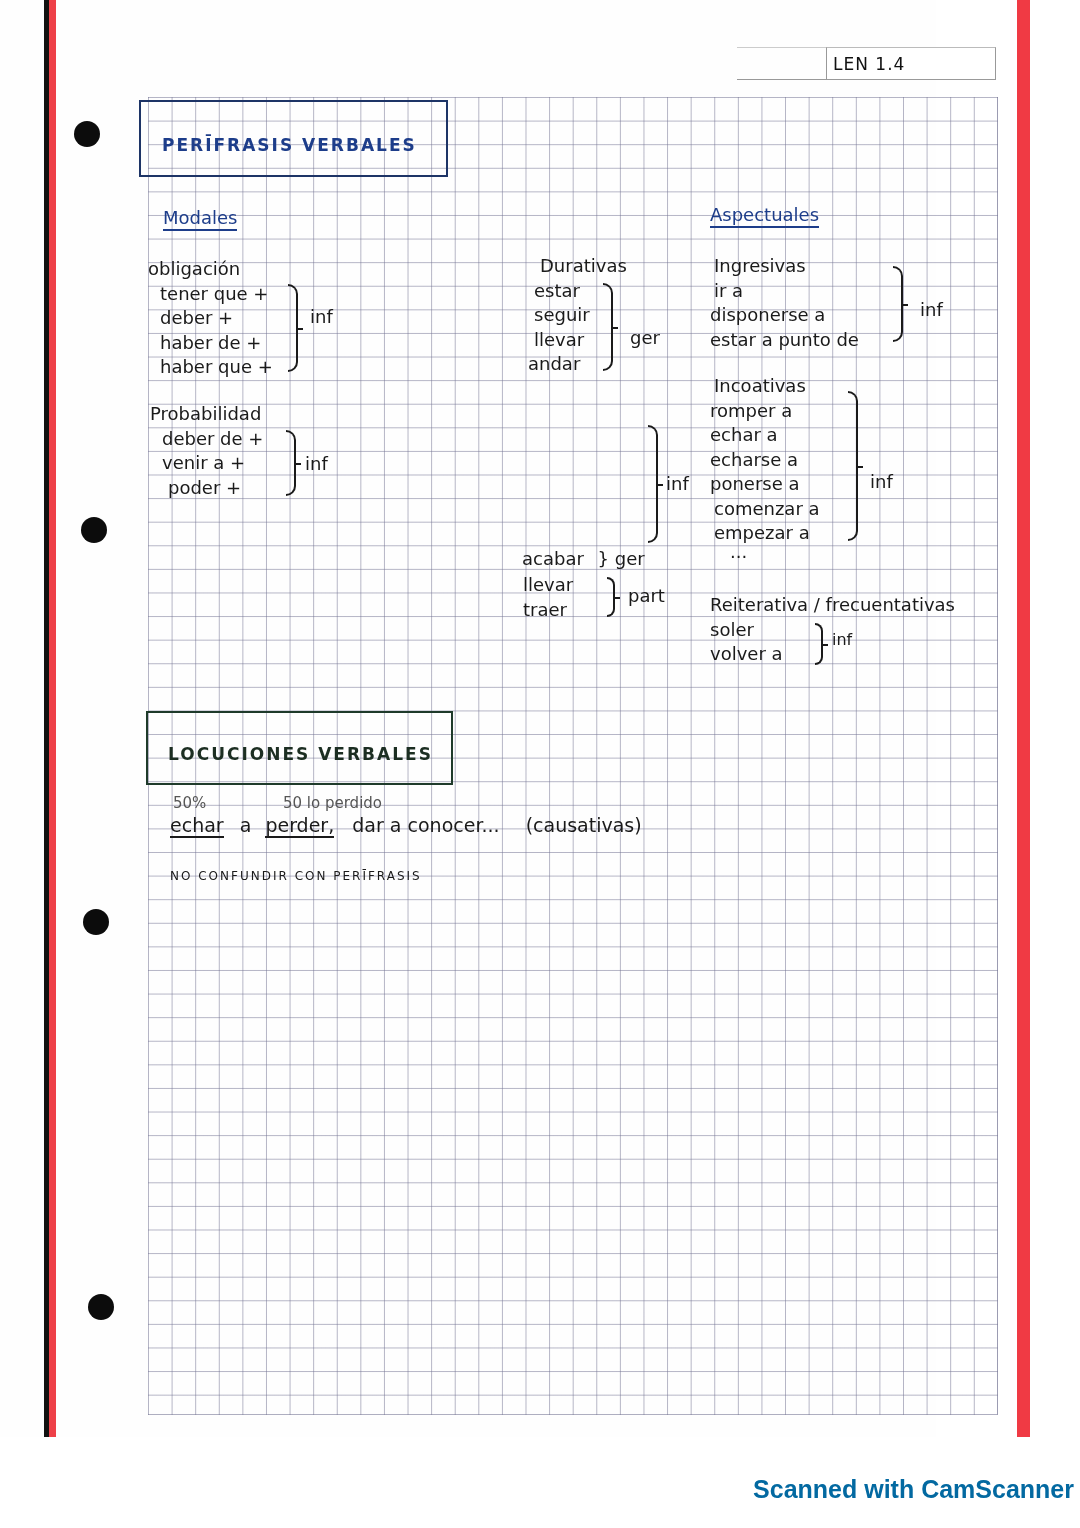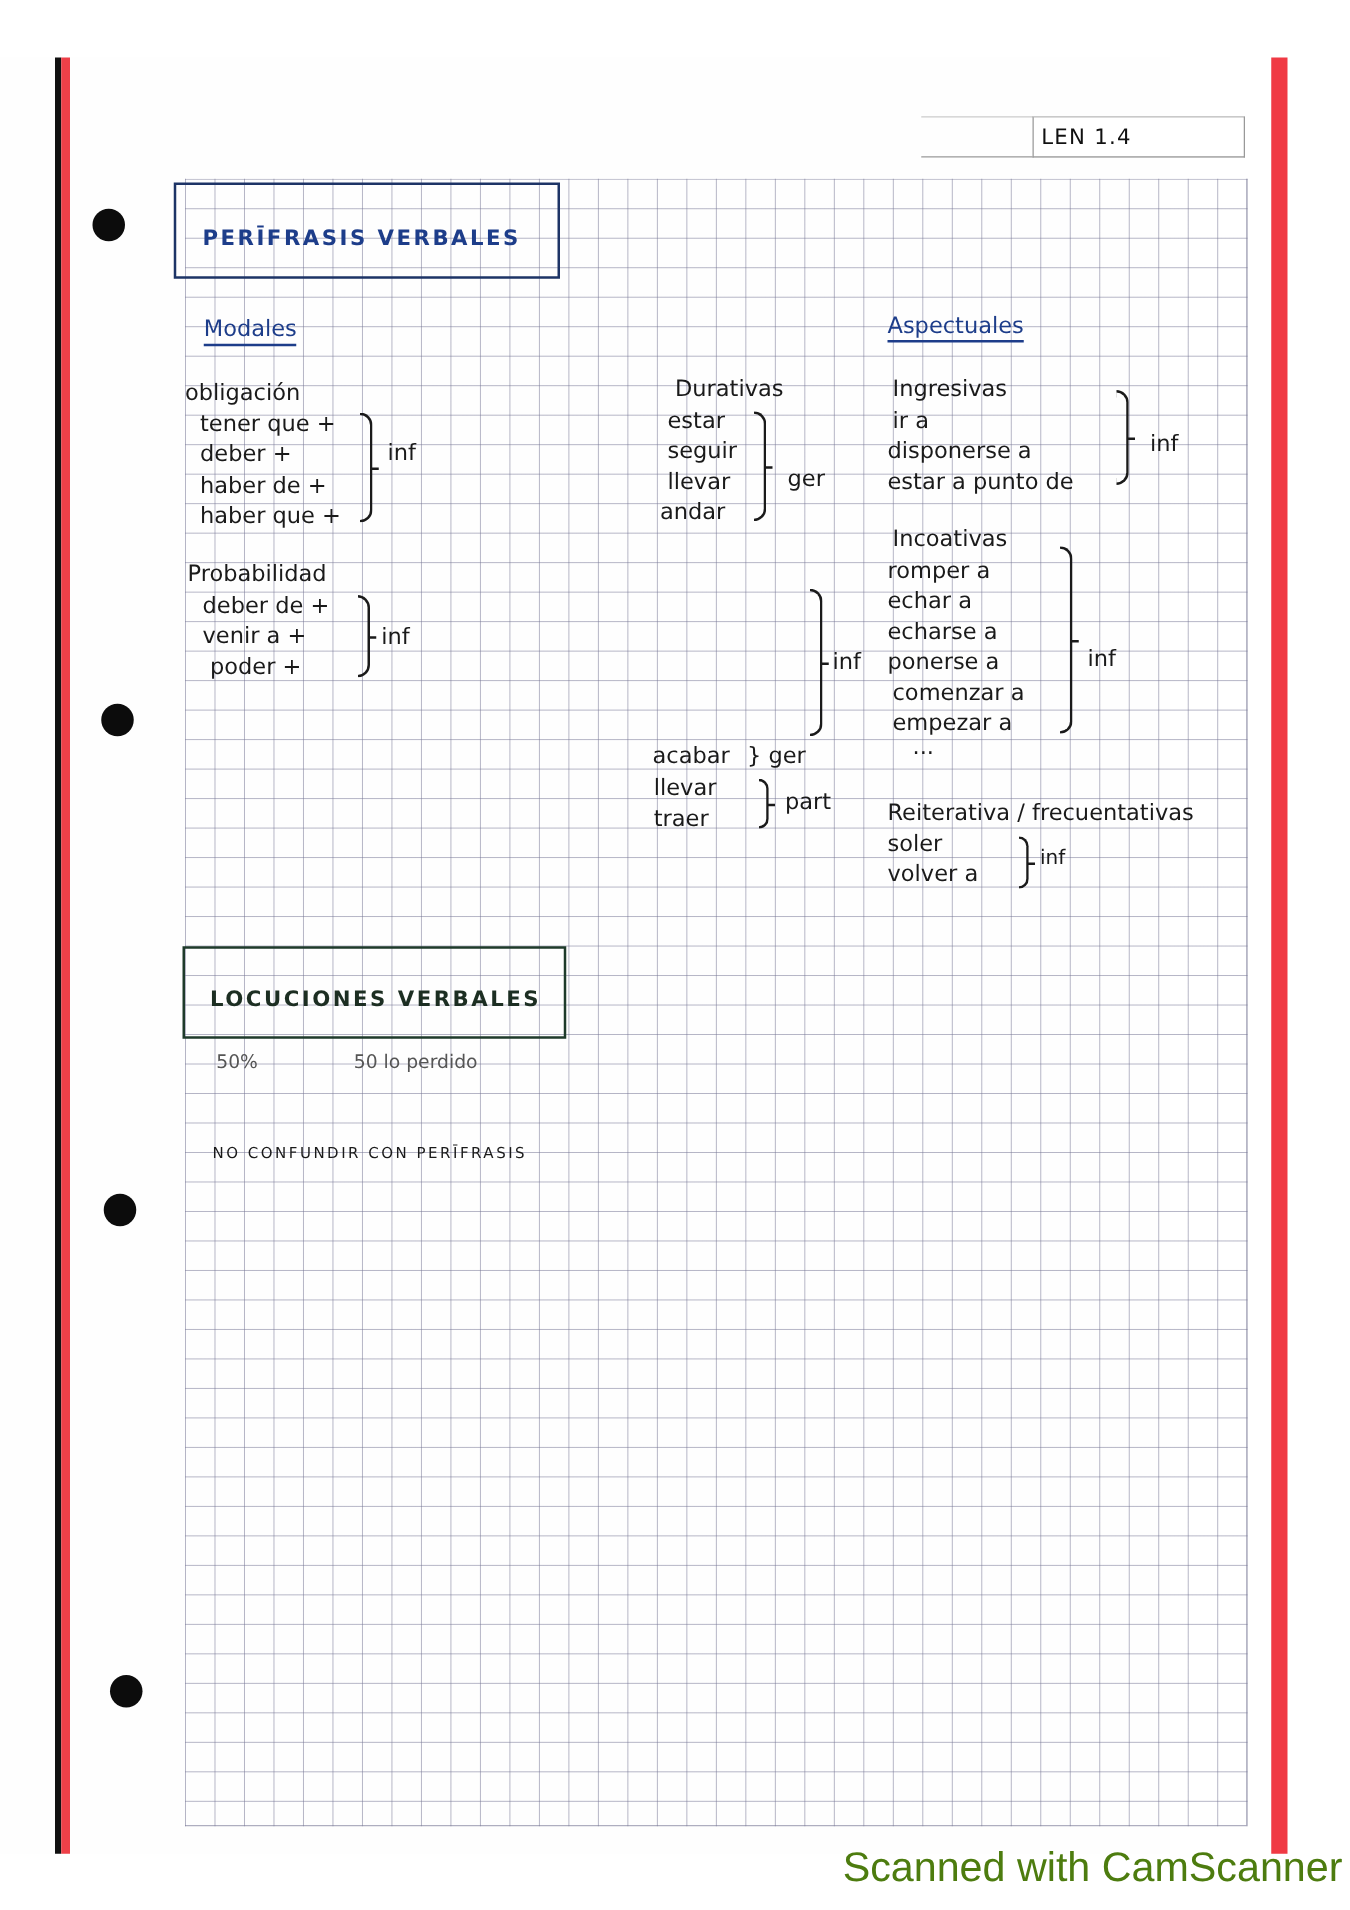--- a/index.html
+++ b/index.html
@@ -1,19 +1,19 @@
 <!DOCTYPE html>
 <html><head>
 <meta charset="utf-8">
 <style>
   * { box-sizing: border-box; margin: 0; padding: 0; }
   html, body { width: 1080px; height: 1528px; background: #ffffff; overflow: hidden; }
   body { position: relative; font-family: "DejaVu Sans", sans-serif; }
 
-  .page { position: absolute; left: 0; top: 0; width: 936px; height: 1437px; background: #fefefe; margin-top: 46px; }
+  .page { position: absolute; left: 0; top: 0; width: 936px; height: 1437px; background: #fefefe; }
   .edge-black { position: absolute; left: 44px; top: 0; width: 5px; height: 1437px; background: #111; }
   .margin-left { position: absolute; left: 49px; top: 0; width: 7px; height: 1437px; background: #ee4048; }
   .margin-right { position: absolute; left: 1017px; top: 0; width: 13px; height: 1437px; background: #f03a44; }
 
   .hole { position: absolute; width: 26px; height: 26px; border-radius: 50%; background: #0c0c0c; }
 
   .grid {
     position: absolute; left: 148px; top: 97px; width: 850px; height: 1318px;
     background-image:
       linear-gradient(to right, rgba(120,120,150,0.55) 1px, transparent 1px),
@@ -36,21 +36,21 @@
   .ul-dark { border-bottom: 2px solid #1a1a1a; }
 
   .brace { position: absolute; border: 2px solid #1a1a1a; border-left: none; border-radius: 0 10px 10px 0; }
   .brace::after { content: ""; position: absolute; right: -7px; top: 50%; width: 6px; height: 2px; background: #1a1a1a; }
 
   .list { position: absolute; }
   .list .row { display: block; font-size: 18px; line-height: 24.5px; color: #1a1a1a; white-space: nowrap; }
   .group-title { display: block; font-size: 18px; line-height: 24.5px; color: #1a1a1a; white-space: nowrap; }
 
   .light { color: #555; font-size: 15px; }
-  .footer { position: absolute; right: 6px; top: 1475px; font-family: "Liberation Sans", sans-serif; font-weight: normal; font-size: 33px; color: #4d7c0f; }
+  .footer { position: absolute; right: 6px; top: 1475px; font-family: "Liberation Sans", sans-serif; font-weight: bold; font-size: 25px; color: #0369a1; }
 </style>
 </head>
 <body>
 
 <div class="page">
   <div class="edge-black"></div>
   <div class="margin-left"></div>
   <div class="margin-right"></div>
 
   <div class="hole" style="left:74px; top:121px;"></div>
@@ -143,17 +143,24 @@
   </div>
   <div class="brace" style="left:815px; top:623px; width:8px; height:42px;"></div>
   <div class="hw" style="left:832px; top:628px; font-size:16px;">inf</div>
 
   <div class="title-box green" style="left:146px; top:711px; width:307px; height:74px;"></div>
   <div class="title-text" style="left:168px; top:744px; color:#1c2e22;">LOCUCIONES VERBALES</div>
 
   <div class="hw light" style="left:173px; top:791px;">50%</div>
   <div class="hw light" style="left:283px; top:791px;">50 lo perdido</div>
 
+  <div class="hw" style="left:170px; top:813px; font-size:19px;">
+    <span class="ul-dark">echar</span>
+    <span style="margin-left:10px">a</span>
+    <span class="ul-dark" style="margin-left:8px">perder,</span>
+    <span style="margin-left:12px">dar a conocer...</span>
+    <span style="margin-left:20px">(causativas)</span>
+  </div>
 
   <div class="hw" style="left:170px; top:864px; font-size:12px; letter-spacing:2px;">NO CONFUNDIR CON PERĪFRASIS</div>
 </div>
 
 <div class="footer">Scanned with CamScanner</div>
 
 </body></html>

